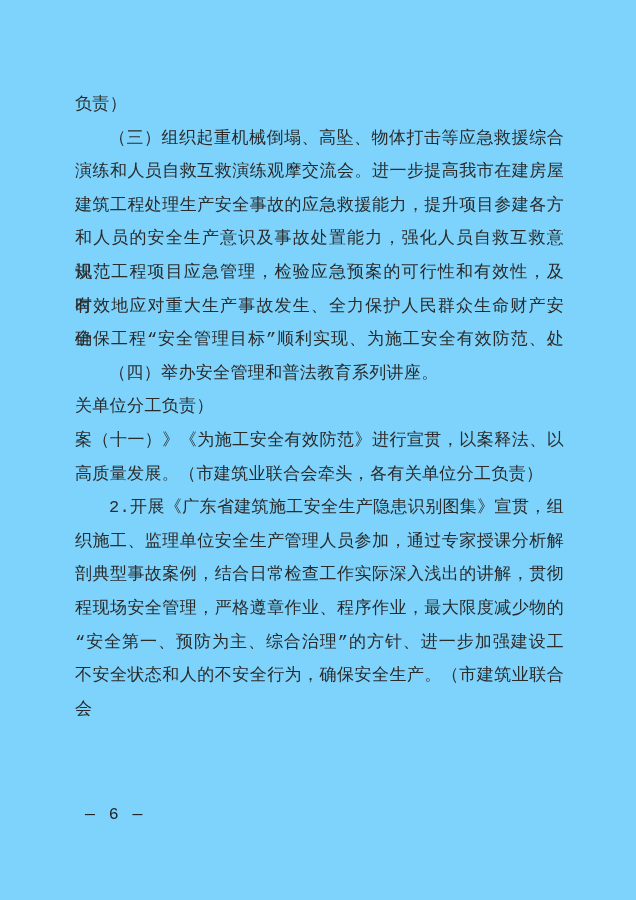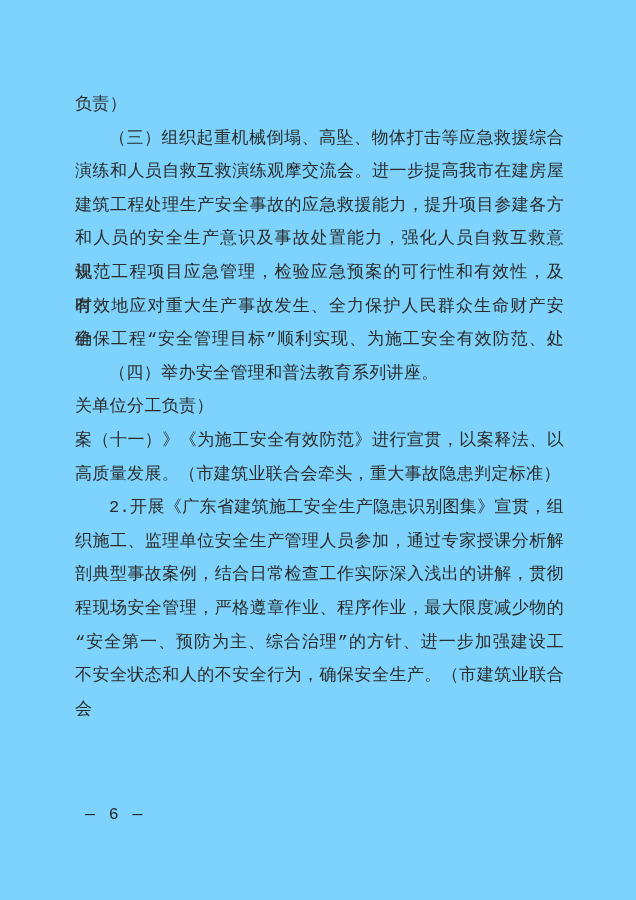--- a/index.html
+++ b/index.html
@@ -62,21 +62,21 @@
       <div class="line indent fill">（三）组织起重机械倒塌、高坠、物体打击等应急救援综合</div>
       <div class="line fill">演练和人员自救互救演练观摩交流会。进一步提高我市在建房屋</div>
       <div class="line fill">建筑工程处理生产安全事故的应急救援能力，提升项目参建各方</div>
       <div class="line fill">和人员的安全生产意识及事故处置能力，强化人员自救互救意识，</div>
       <div class="line fill">规范工程项目应急管理，检验应急预案的可行性和有效性，及时、</div>
       <div class="line fill">有效地应对重大生产事故发生、全力保护人民群众生命财产安全、</div>
       <div class="line fill">确保工程“安全管理目标”顺利实现、为施工安全有效防范、处</div>
       <div class="line indent">（四）举办安全管理和普法教育系列讲座。</div>
       <div class="line">关单位分工负责）</div>
       <div class="line fill">案（十一）》《为施工安全有效防范》进行宣贯，以案释法、以</div>
-      <div class="line">高质量发展。（市建筑业联合会牵头，重大事故隐患判定标准）</div>
+      <div class="line">高质量发展。（市建筑业联合会牵头，各有关单位分工负责）</div>
       <div class="line indent fill">2.开展《广东省建筑施工安全生产隐患识别图集》宣贯，组</div>
       <div class="line fill">织施工、监理单位安全生产管理人员参加，通过专家授课分析解</div>
       <div class="line fill">剖典型事故案例，结合日常检查工作实际深入浅出的讲解，贯彻</div>
       <div class="line fill">程现场安全管理，严格遵章作业、程序作业，最大限度减少物的</div>
       <div class="line fill">“安全第一、预防为主、综合治理”的方针、进一步加强建设工</div>
       <div class="line fill">不安全状态和人的不安全行为，确保安全生产。（市建筑业联合会</div>
     </div>
   <div class="footer">— 6 —</div>
 </div>
 

